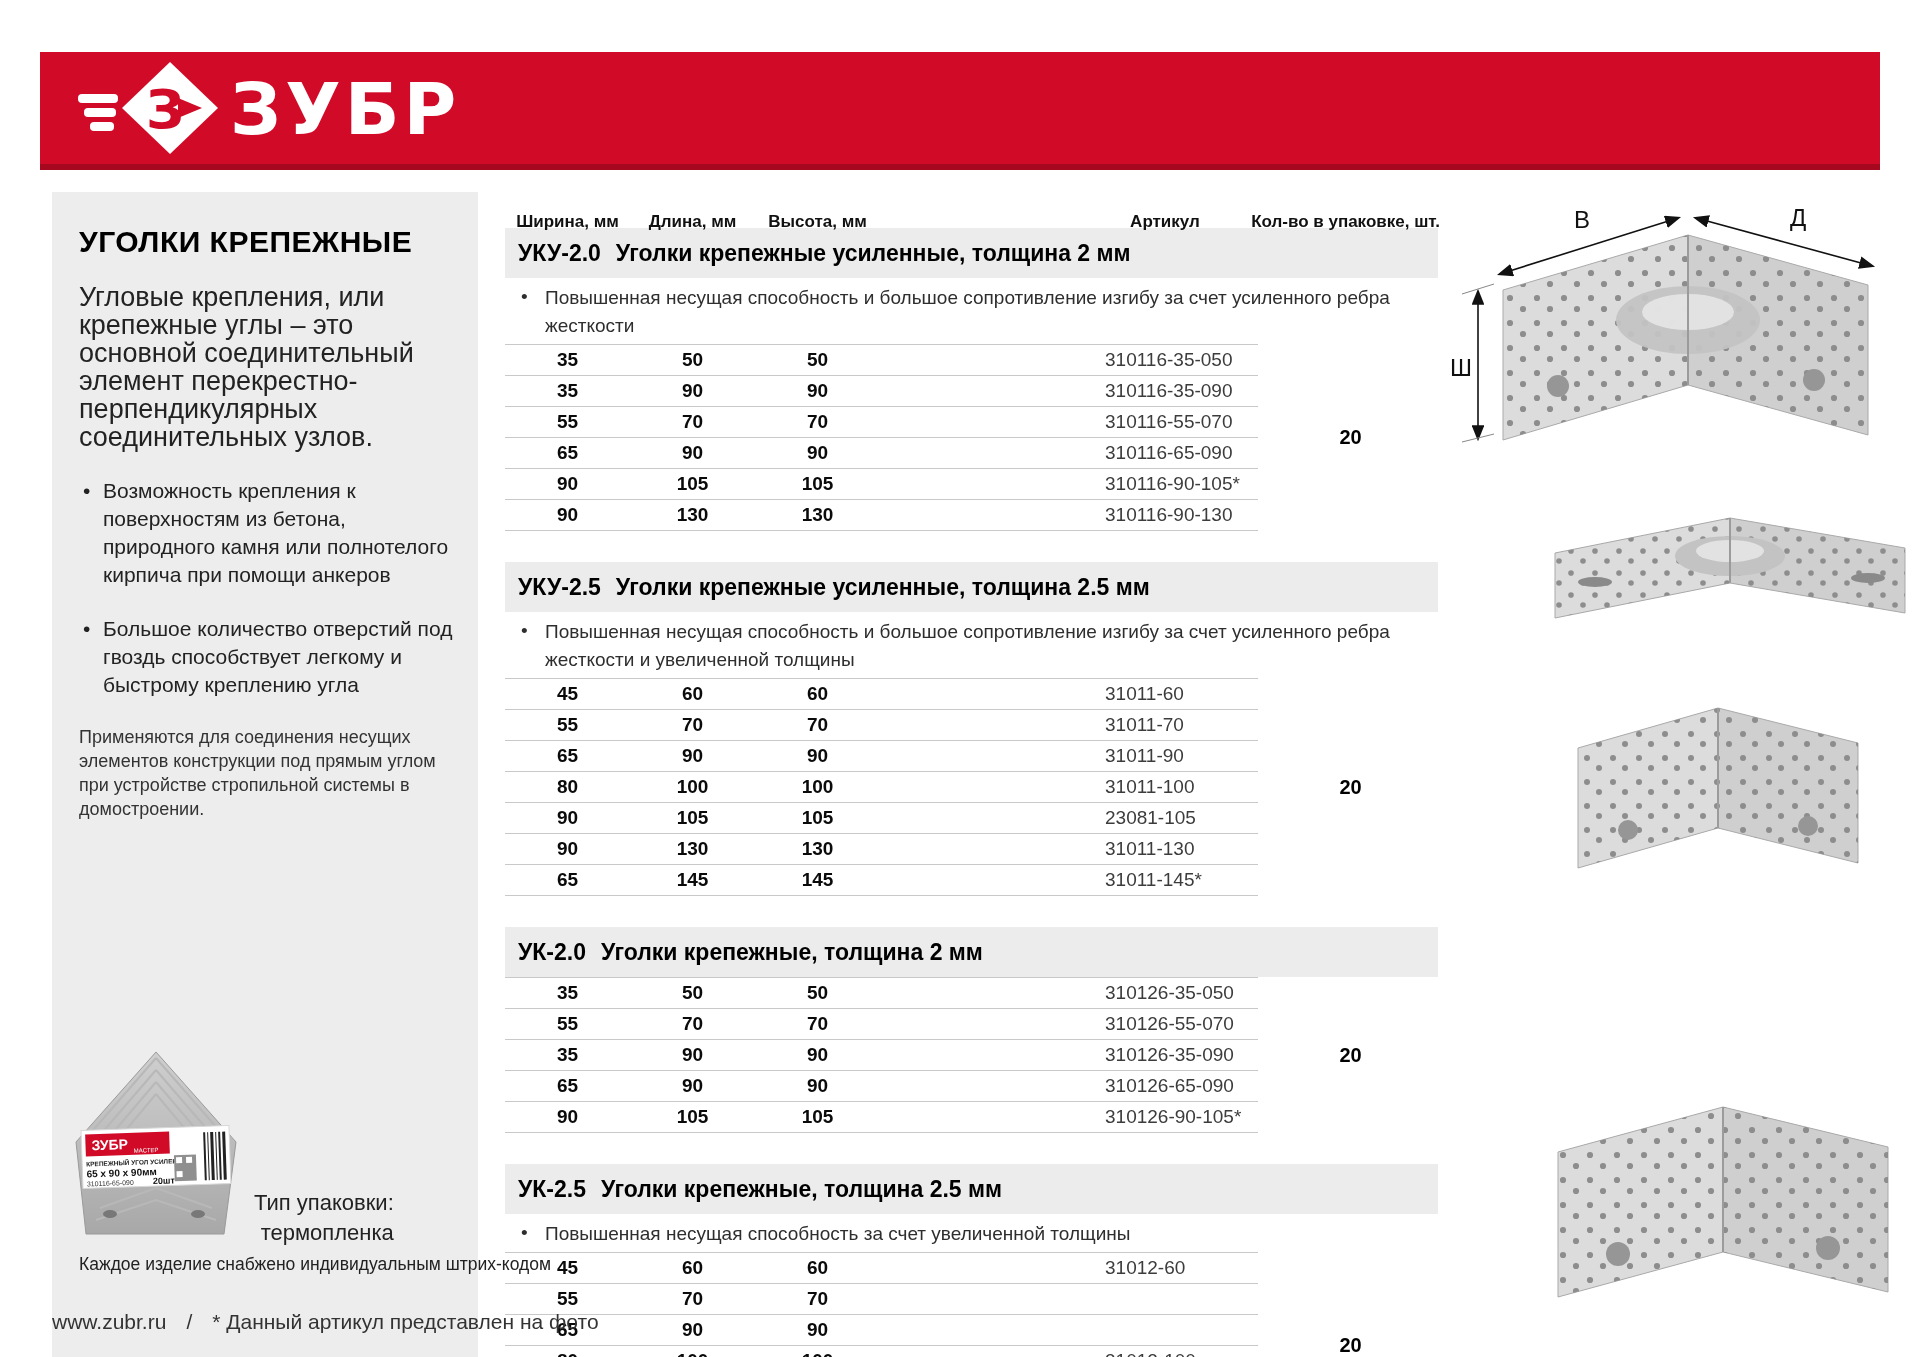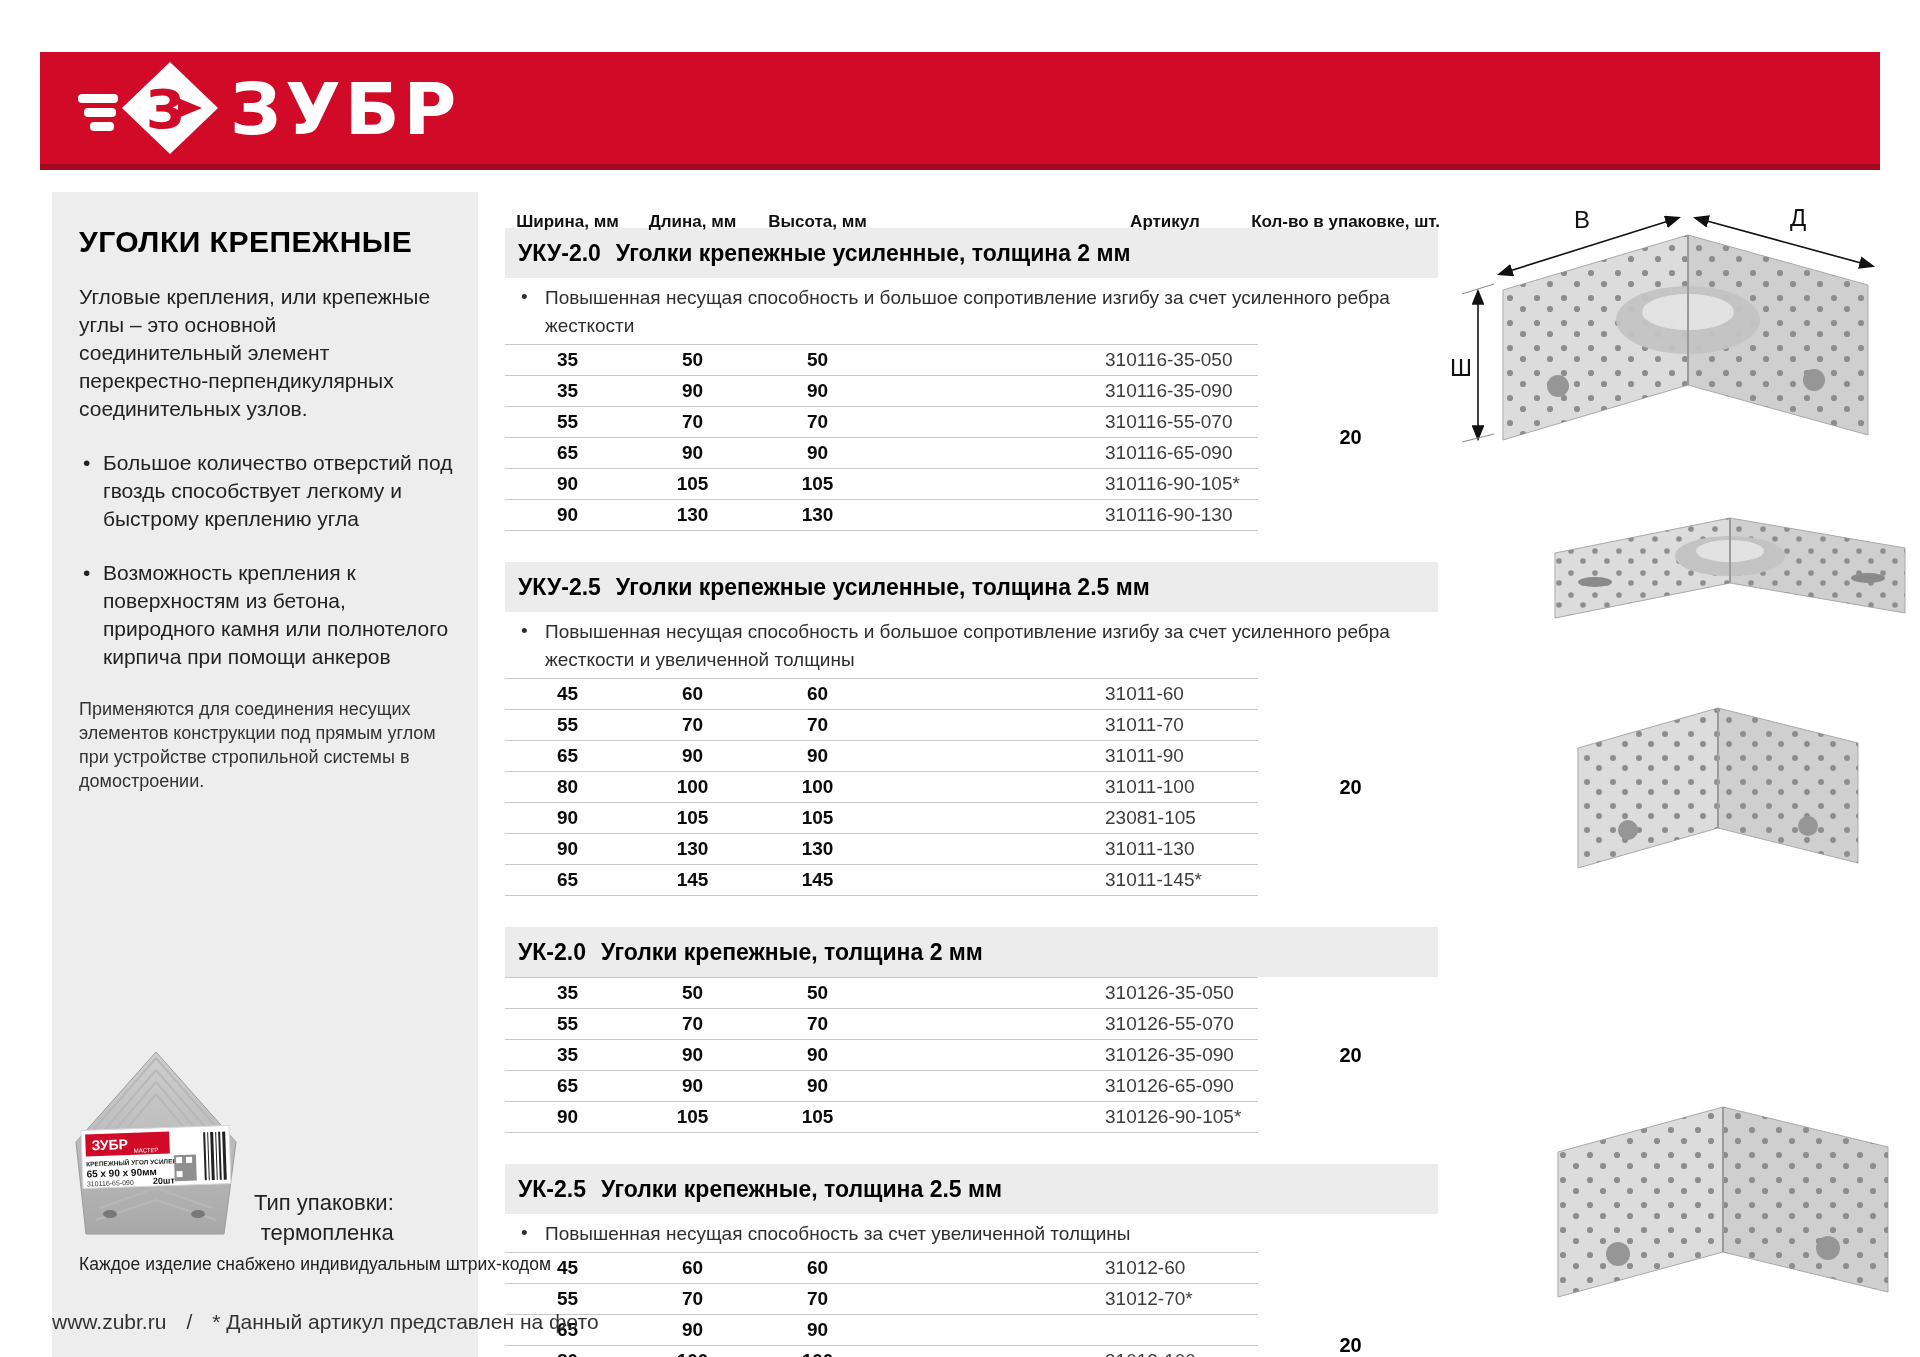--- a/index.html
+++ b/index.html
@@ -8,21 +8,21 @@
 
   
   .band{position:absolute;left:40px;top:52px;width:1840px;height:112px;
         background:#d10a28;border-bottom:6px solid #a5081f;}
   .logo{position:absolute;left:38px;top:6px;width:440px;height:100px;}
 
   
   .sidebar{position:absolute;left:52px;top:192px;width:426px;height:1317px;background:#ededed;}
   .sidebar-inner{padding:33px 25px 0 27px;}
   .sb-title{font-size:30px;font-weight:700;letter-spacing:.5px;color:#000;margin:0 0 24px 0;}
-  .sb-intro{font-size:21px;line-height:28px;color:#222;width:365px;margin:0 0 26px 0;}
+  .sb-intro{font-size:27px;line-height:28px;color:#222;width:365px;margin:0 0 26px 0;}
   .sb-bullet{position:relative;font-size:21px;line-height:28px;color:#222;width:352px;
              padding-left:24px;margin:0 0 26px 0;}
   .sb-bullet::before{content:"•";position:absolute;left:4px;top:0;color:#222;}
   .sb-app{font-size:18px;line-height:24px;color:#333;width:378px;margin:2px 0 0 0;}
   .package{position:absolute;left:18px;top:856px;width:172px;height:196px;}
   .pack-type{position:absolute;left:202px;top:996px;font-size:22px;line-height:30px;color:#222;text-align:right;}
   .barcode-note{position:absolute;left:27px;top:1062px;width:395px;font-size:17.5px;
                 color:#222;white-space:nowrap;}
 
   
@@ -77,22 +77,22 @@
         <polygon points="100,40 124,50 100,60" fill="#d10a28"></polygon>
       </g>
       <text x="152" y="76" font-size="72" font-weight="bold" fill="#ffffff" letter-spacing="4" font-family="DejaVu Sans, sans-serif">ЗУБР</text>
     </svg>
   </header>
 
   <aside class="sidebar">
     <div class="sidebar-inner">
       <h1 class="sb-title">УГОЛКИ КРЕПЕЖНЫЕ</h1>
       <p class="sb-intro">Угловые крепления, или крепежные углы – это основной соединительный элемент перекрестно-перпендикулярных соединительных узлов.</p>
+      <p class="sb-bullet">Возможность крепления к поверхностям из бетона, природного камня или полнотелого кирпича при помощи анкеров</p>
       <p class="sb-bullet">Большое количество отверстий под гвоздь способствует легкому и быстро­му креплению угла</p>
-      <p class="sb-bullet">Возможность крепления к поверхностям из бетона, природного камня или полнотелого кирпича при помощи анкеров</p>
       <p class="sb-app">Применяются для соединения несущих элементов конструкции под прямым углом при устройстве стропильной системы в домостроении.</p>
     </div>
 
     <svg class="package" viewBox="0 0 172 196">
       <defs>
         <linearGradient id="pg" x1="0" y1="0" x2="0" y2="1">
           <stop offset="0" stop-color="#cfcfcf"></stop>
             <stop offset="1" stop-color="#a8a8a8"></stop>
         </linearGradient>
       </defs>
@@ -314,21 +314,20 @@
               <div class="trow">
                 <div class="tcell c0">45</div>
                 <div class="tcell c1">60</div>
                 <div class="tcell c2">60</div>
                 <div class="tcell c3">31012-60</div>
               </div>
               <div class="trow">
                 <div class="tcell c0">55</div>
                 <div class="tcell c1">70</div>
                 <div class="tcell c2">70</div>
-                <div class="tcell c3">31012-70*</div>
               </div>
               <div class="trow">
                 <div class="tcell c0">65</div>
                 <div class="tcell c1">90</div>
                 <div class="tcell c2">90</div>
               </div>
               <div class="trow">
                 <div class="tcell c0">80</div>
                 <div class="tcell c1">100</div>
                 <div class="tcell c2">100</div>

